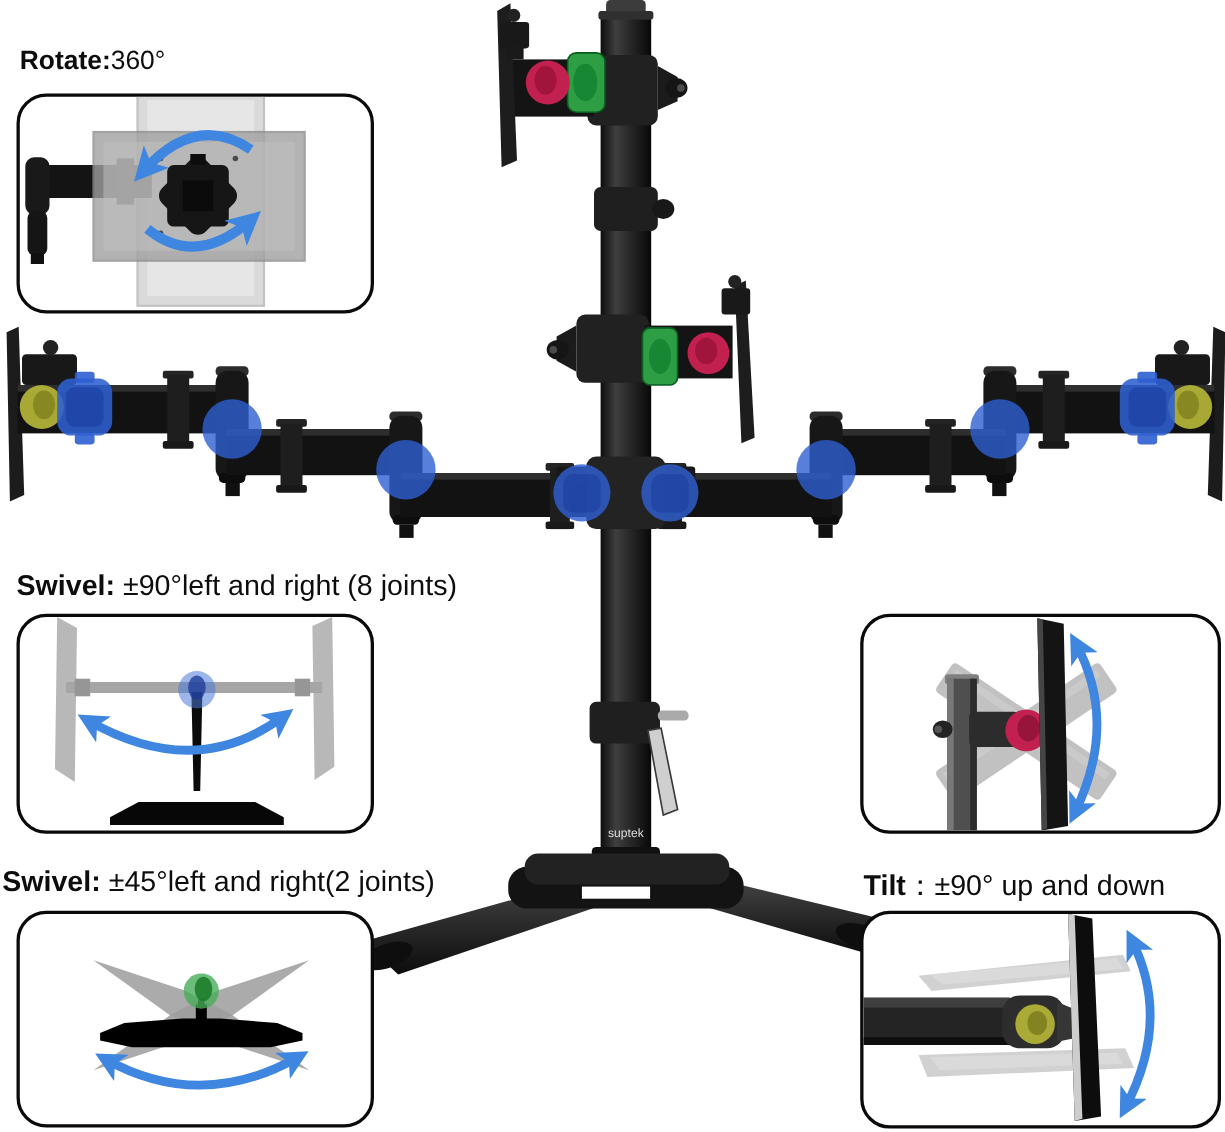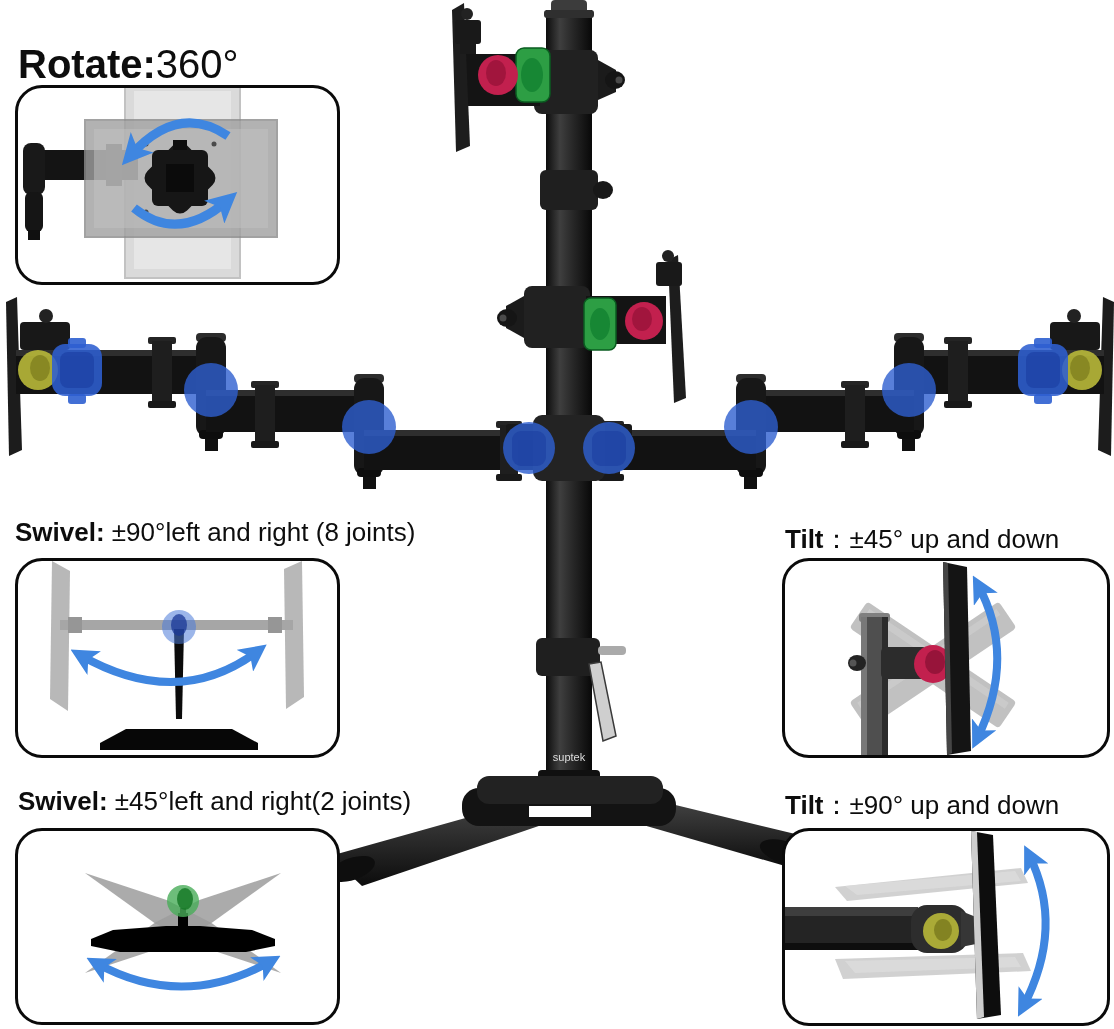--- a/index.html
+++ b/index.html
@@ -4,21 +4,21 @@
 <style>
   html,body { margin:0; padding:0; background:#ffffff; }
   .stage { position:relative; width:1114px; height:1029px; background:#fff; overflow:hidden;
            font-family:"Liberation Sans", sans-serif; }
   .scene { position:absolute; left:0; top:0; z-index:1; }
   .panel { position:absolute; box-sizing:border-box; background:#fff; border:3px solid #0a0a0a;
            border-radius:27px; overflow:hidden; z-index:2; }
   .panel svg { display:block; width:100%; height:100%; }
   .lbl { position:absolute; z-index:3; font-size:26px; color:#0d0d0d; white-space:nowrap; }
   .lbl b { font-weight:700; }
-  #lbl-rotate { font-size:40px; }
+  #lbl-rotate { font-size:24px; }
 </style>
 </head>
 <body>
 
 <div class="stage">
 
   <svg class="scene" width="1114" height="1029" viewBox="0 0 1114 1029">
     <defs>
       <linearGradient id="poleG" x1="0" y1="0" x2="1" y2="0">
         <stop offset="0" stop-color="#0c0c0c"></stop>
@@ -140,25 +140,22 @@
       <rect x="529" y="806" width="62" height="11" fill="#ffffff"></rect>
     </g>
   </svg>
 
   <div class="lbl" id="lbl-rotate" style="left:18px; top:42px;">
     <b>Rotate:</b><span>360°</span>
   </div>
   <div class="lbl" style="left:15px; top:517px;">
     <b>Swivel:</b><span> ±90°left and right (8 joints)</span>
   </div>
-  <div class="lbl" style="left:18px; top:786px;">
+  <div class="lbl" style="left:2px; top:786px;">
     <b>Swivel:</b><span> ±45°left and right(2 joints)</span>
-  </div>
-  <div class="lbl" style="left:785px; top:522px;">
-    <b>Tilt</b><span>：±45° up and down</span>
   </div>
   <div class="lbl" style="left:785px; top:788px;">
     <b>Tilt</b><span>：±90° up and down</span>
   </div>
 
   <div class="panel" style="left:15px; top:85px; width:325px; height:200px;">
     <svg viewBox="0 0 319 194" preserveAspectRatio="none">
       <defs>
         <marker id="m-r" viewBox="0 0 10 10" refX="6" refY="5" markerWidth="3.4" markerHeight="3.4" orient="auto-start-reverse">
           <path d="M0,0 L10,5 L0,10 L2.5,5 z" fill="#3f86e0"></path>

